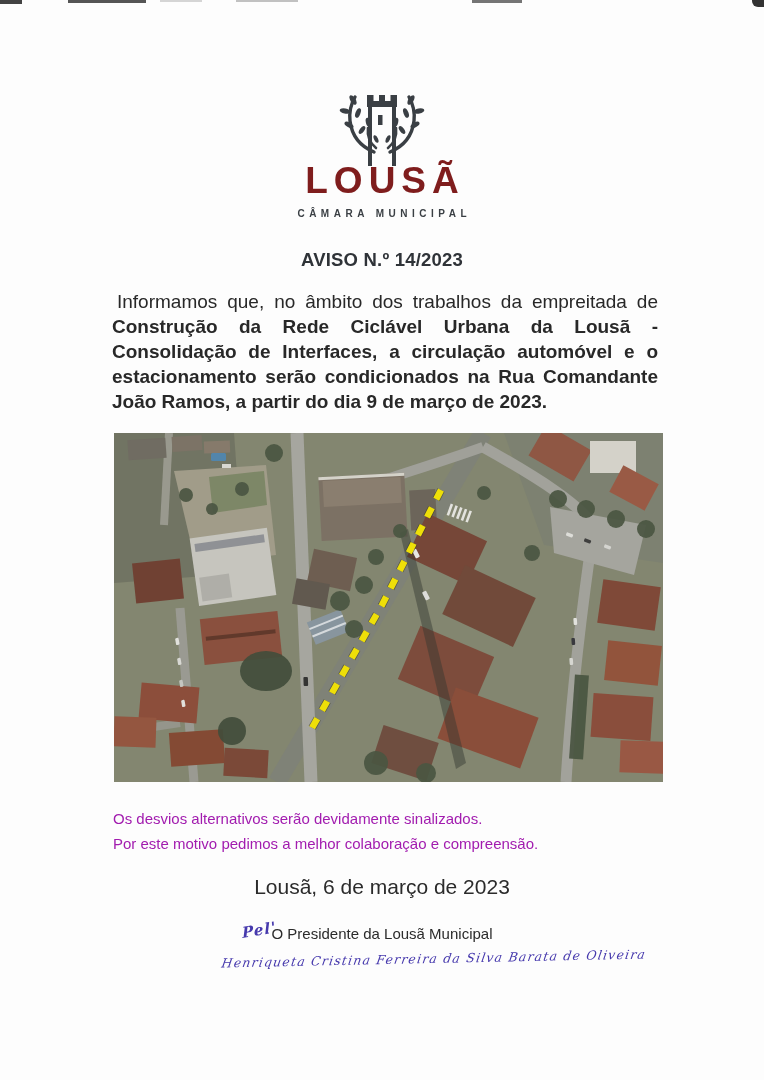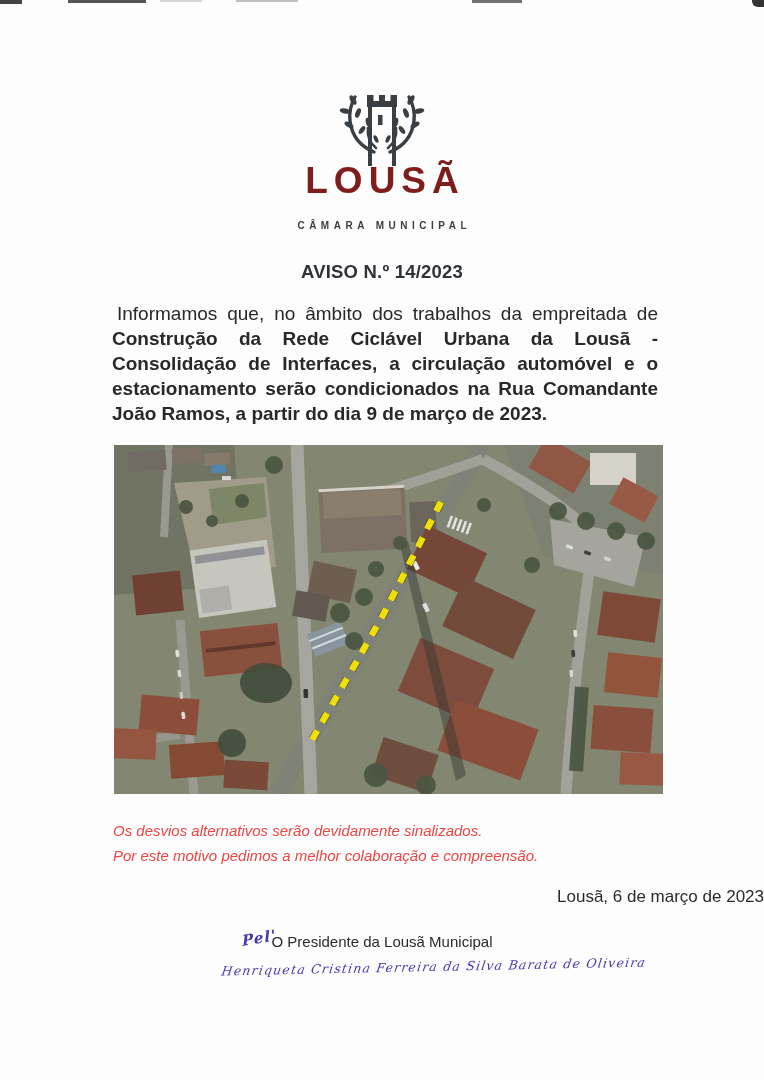--- a/index.html
+++ b/index.html
@@ -16,42 +16,42 @@
   .s4{left:236px;width:62px;height:2px;background:#9a9a9a;opacity:.6;}
   .s5{left:472px;width:50px;height:3px;background:#3a3a3a;opacity:.7;}
   .s6{left:752px;width:12px;height:7px;background:#1d1d1d;opacity:.9;border-radius:0 0 0 6px;}
 
   .logo-block{margin-top:92px;text-align:center;line-height:0;}
   .logo-wordmark{
     display:block;line-height:1;margin-top:-4px;
     font-size:37px;font-weight:bold;letter-spacing:6px;text-indent:6px;
   }
   .logo-subtitle{
-    display:block;line-height:1;margin-top:22px;
+    display:block;line-height:1;margin-top:10px;
     font-size:10px;font-weight:bold;letter-spacing:4.5px;text-indent:4.5px;color:#3d4247;
   }
 
   .title{
     margin:30px 0 0 0;text-align:center;
     font-size:18.5px;font-weight:bold;color:#2f3338;letter-spacing:.2px;
   }
 
   .body-par{
     width:546px;margin:18px auto 0 112px;
     font-size:19px;line-height:25px;text-align:justify;text-indent:5px;
     color:#282828;
   }
   .body-par .bold{font-weight:bold;}
 
   .map-figure{width:549px;height:349px;margin:19px 0 0 114px;line-height:0;}
   .map-figure svg{display:block;}
 
-  .closing{margin:25px 0 8px 113px;font-size:15px;line-height:24.5px;color:#ef4444;font-style:italic;}
-
-  .dateline{margin-top:19px;text-align:right;font-size:17px;color:#2b2b2b;}
+  .closing{margin:25px 0 8px 113px;font-size:15px;line-height:24.5px;color:#a21caf;}
+
+  .dateline{margin-top:19px;text-align:center;font-size:21px;color:#2b2b2b;}
 
   .sig-role{position:relative;margin-top:26px;text-align:center;font-size:15px;color:#2b2b2b;}
   .pel{
     position:absolute;left:242px;top:-4px;
     font-family:"DejaVu Serif", serif;font-style:italic;font-weight:bold;
     font-size:15px;transform:rotate(-10deg) skewX(-6deg);letter-spacing:1px;
   }
   .sig-hand{
     margin-top:9px;text-align:center;
     font-family:"DejaVu Serif", serif;font-style:italic;

